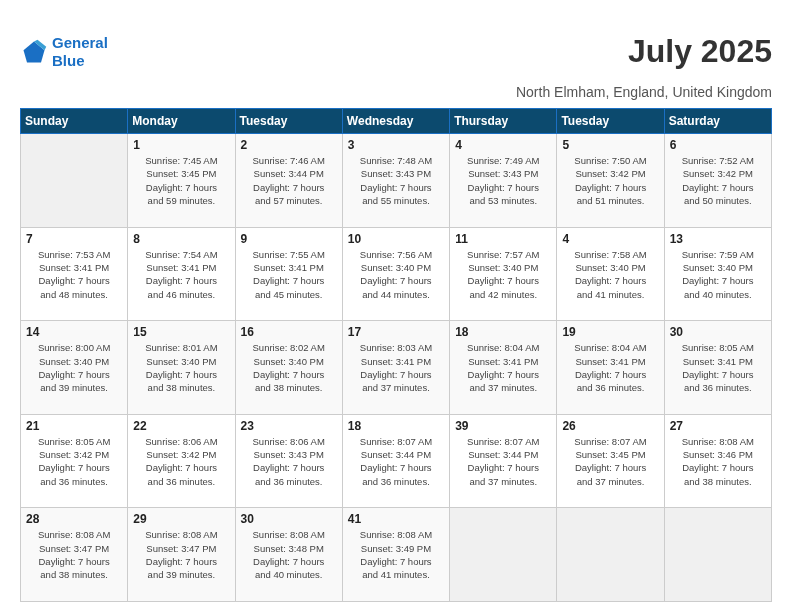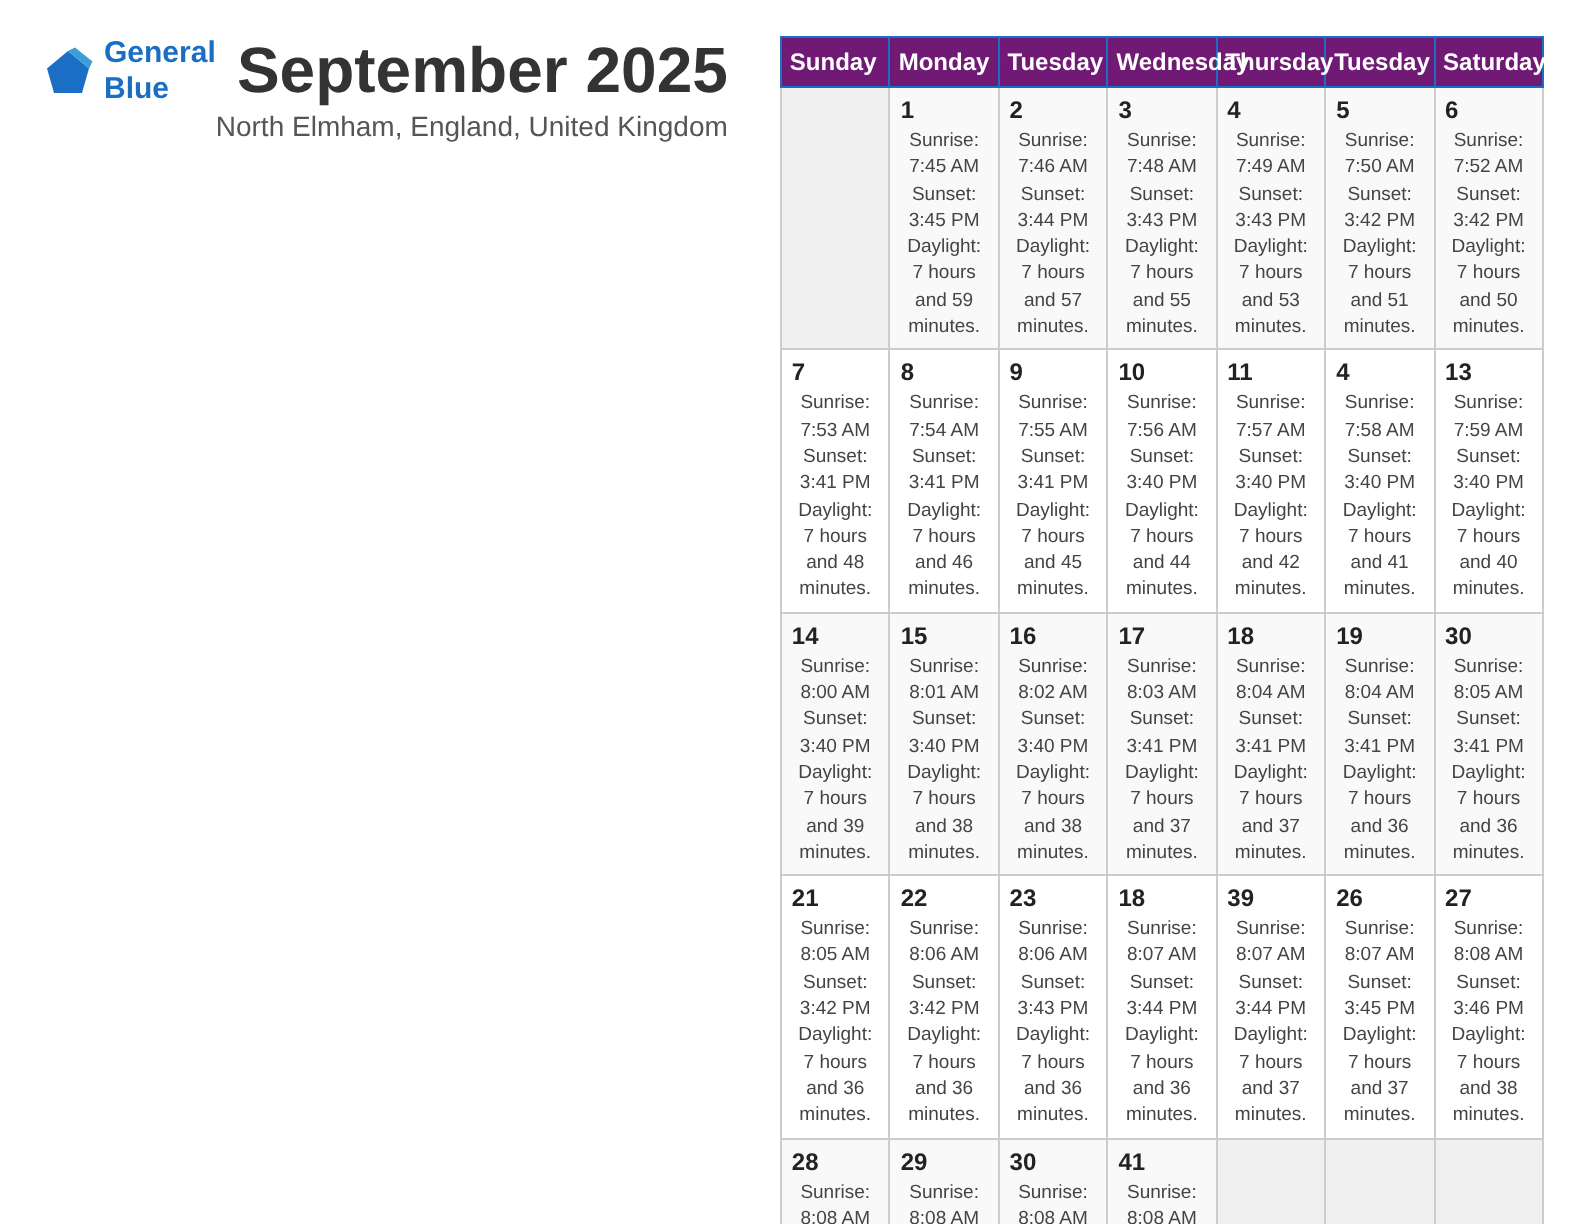--- a/index.html
+++ b/index.html
@@ -6,23 +6,23 @@
     body {
       width: 792px;
       height: 612px;
       background: #fff;
       font-family: Arial, sans-serif;
       overflow: hidden;
     }
     .page {
       width: 792px;
       height: 612px;
-      padding: 18px 20px 10px 20px;
+      padding: 34px 20px 10px 20px;
       display: flex;
-      gap: 26px;
+      flex-direction: column;
     }
     .header {
       display: flex;
       align-items: flex-start;
       justify-content: space-between;
       margin-bottom: 8px;
     }
     .logo {
       display: flex;
       align-items: center;
@@ -46,31 +46,31 @@
     }
     .month-title {
       font-size: 32px;
       font-weight: bold;
       color: #333;
       line-height: 1.1;
     }
     .location {
       font-size: 14px;
       color: #555;
-      margin-top: 2px;
+      margin-top: 15px;
     }
     .calendar {
       flex: 1;
       border: 1px solid #ccc;
       border-collapse: collapse;
       width: 100%;
       table-layout: fixed;
     }
     .calendar thead tr th {
-      background-color: #701a75;
+      background-color: #0c4a6e;
       color: #fff;
       font-size: 12px;
       font-weight: bold;
       padding: 5px 4px;
       text-align: left;
       border: 1px solid #1a6fc4;
     }
     .calendar tbody tr td {
       border: 1px solid #ccc;
       vertical-align: top;
@@ -112,21 +112,21 @@
       <svg class="logo-icon" viewBox="0 0 32 32">
         <polygon points="16,4 28,14 24,28 8,28 4,14" fill="#1a6fc4"></polygon>
         <polygon points="20,2 30,10 28,14 16,4" fill="#3a9fd4"></polygon>
       </svg>
       <div class="logo-text">
         <div><span>General</span></div>
         <div><span>Blue</span></div>
       </div>
     </div>
     <div class="title-block">
-      <div class="month-title">September 2025</div>
+      <div class="month-title">July 2025</div>
       <div class="location">North Elmham, England, United Kingdom</div>
     </div>
   </div>
 
   <table class="calendar">
     <thead>
       <tr>
 
       <th>Sunday</th>
           <th>Monday</th>

